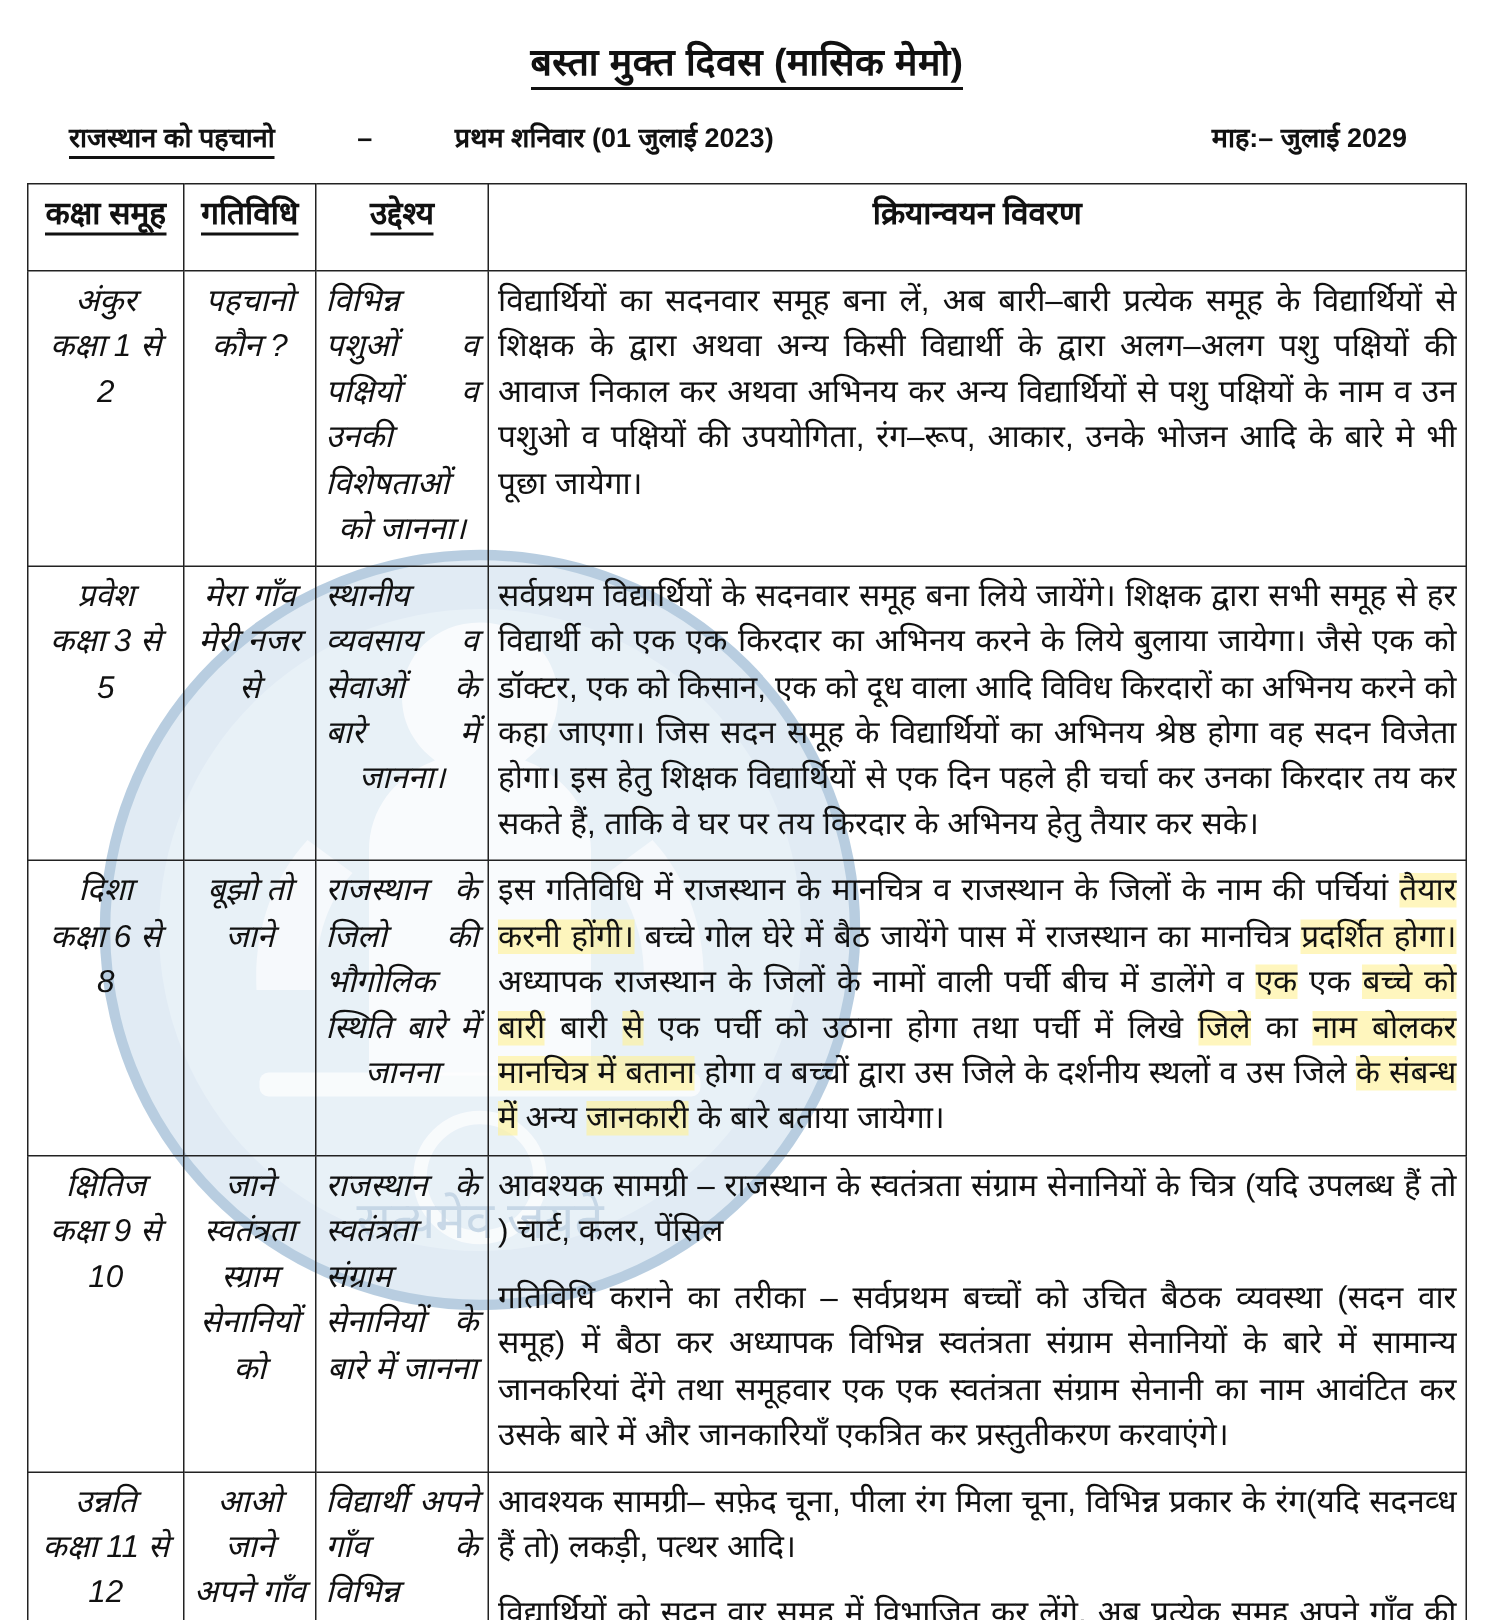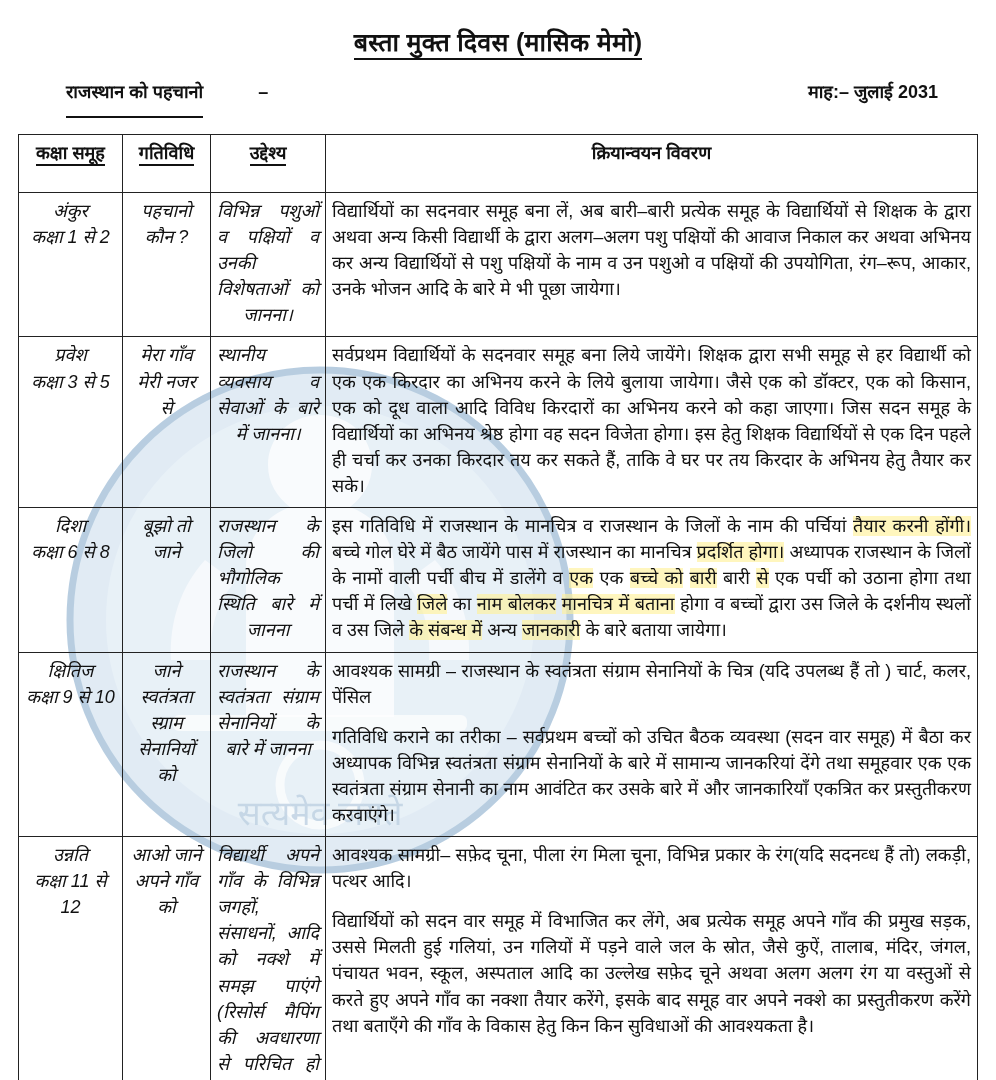--- a/index.html
+++ b/index.html
@@ -49,23 +49,22 @@
     display:flex;
     align-items:baseline;
     margin:22px 0 16px 0;
     font-size:18px;
     font-weight:bold;
     padding:0 10px 0 28px;
     box-sizing:border-box;
   }
   .subhead .sh-left{
     border-bottom:2px solid #111;
-    padding-bottom:13px;
-    white-space:nowrap;
-    margin-left:20px;
+    padding-bottom:1px;
+    white-space:nowrap;
   }
   .subhead .sh-dash{
     width:120px;
     text-align:center;
     white-space:nowrap;
   }
   .subhead .sh-mid{
     white-space:nowrap;
   }
   .subhead .sh-right{
@@ -79,21 +78,21 @@
     width:960px;
     border-collapse:collapse;
     table-layout:fixed;
     margin:0 auto;
     background:transparent;
   }
   table.memo td,table.memo th{
     border:1.6px solid #222;
     vertical-align:top;
     padding:5px 6px 8px 6px;
-    font-size:18px;
+    font-size:21px;
     line-height:1.45;
     background:transparent;
   }
   .c1{width:104px;}
   .c2{width:88px;}
   .c3{width:115px;}
   .c4{width:auto;}
 
   thead th{
     text-align:center;
@@ -155,21 +154,22 @@
   </g>
 </svg>
 
 <div id="page">
 
   <h1 class="doc-title"><span>बस्ता मुक्त दिवस (मासिक मेमो)</span></h1>
 
   <div class="subhead">
     <span class="sh-left">राजस्थान को पहचानो</span>
     <span class="sh-dash">–</span>
-    <span class="sh-right">माह:– जुलाई 2031</span>
+    <span class="sh-mid">प्रथम शनिवार (01 जुलाई 2023)</span>
+    <span class="sh-right">माह:– जुलाई 2029</span>
   </div>
 
   <table class="memo">
     <colgroup>
       <col class="c1">
         <col class="c2">
         <col class="c3">
         <col class="c4">
     </colgroup>
     <thead>

